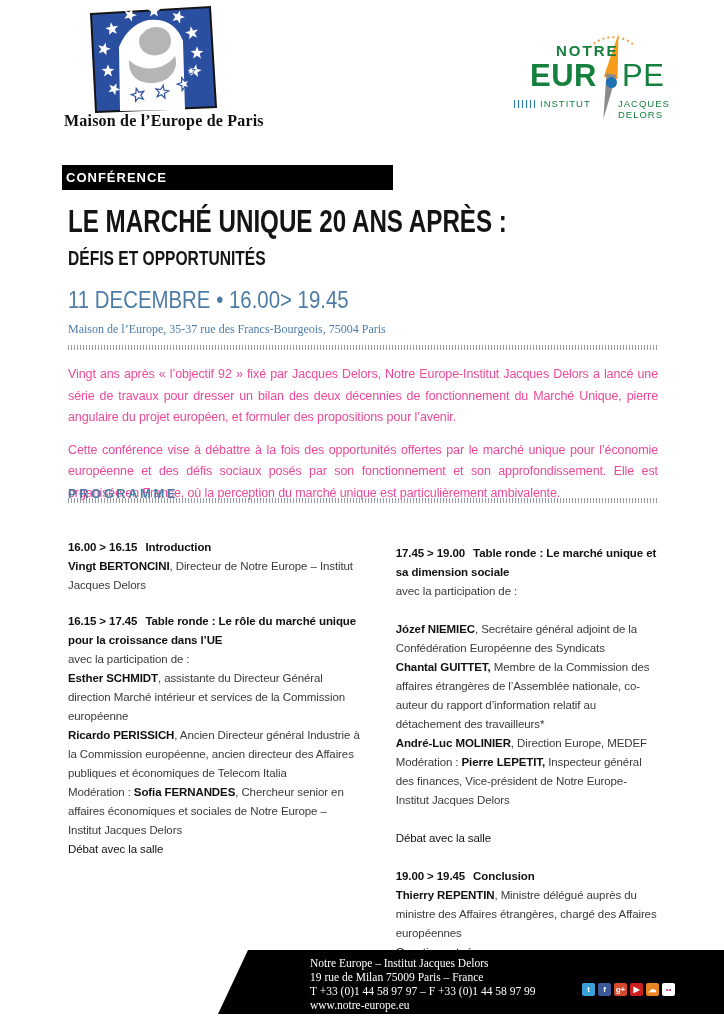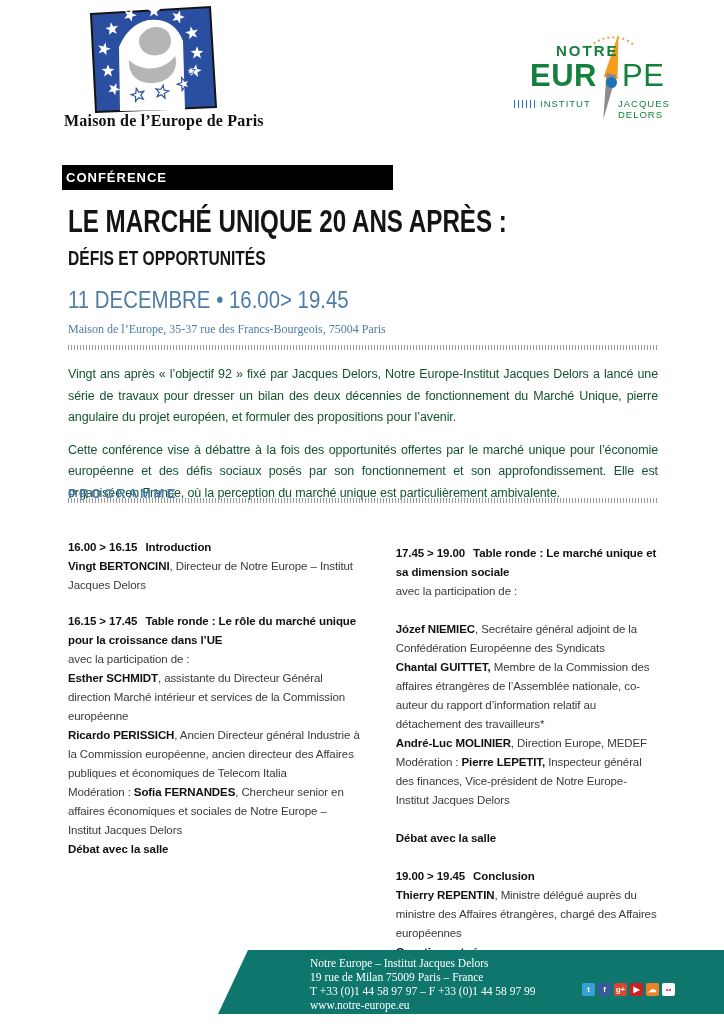--- a/index.html
+++ b/index.html
@@ -48,45 +48,45 @@
     position:absolute;left:68px;top:322px;
     font-family:"Liberation Serif","DejaVu Serif",serif;font-size:12px;color:#4d7ca7;
   }
   .rule{
     position:absolute;left:68px;width:589px;height:5px;
     background:repeating-linear-gradient(90deg,#9a9aa0 0 1px,transparent 1px 3px);
   }
   #rule1{top:345px;} #rule2{top:498px;}
   
   .intro{
-    position:absolute;left:68px;top:364px;width:590px;color:#14532d;
+    position:absolute;left:68px;top:364px;width:590px;color:#ec4899;
     font-size:12.5px;line-height:21.5px;text-align:justify;letter-spacing:-.1px;
   }
   .intro p{margin:0;}
   .intro p + p{margin-top:11px;}
   
   .prog-heading{
     position:absolute;left:68px;top:486px;font-size:13px;font-weight:bold;
     color:#4d7ca7;letter-spacing:2.5px;
   }
   .columns{position:absolute;left:68px;top:538px;width:594px;display:flex;gap:36px;
     font-size:11.5px;line-height:19px;color:#3a3a3a;letter-spacing:-.1px;}
   .col-left{width:298px;}
   .col-right{width:272px;padding-top:6px;box-sizing:border-box;}
   .session-head{font-weight:bold;color:#111;}
   .session-head .time{margin-right:8px;}
   .speakers{margin:0;}
   b.name{color:#111;}
   .gap-md{margin-top:17px;}
   .gap-line{margin-top:19px;}
-  .debate{font-weight:bold;color:#111;}
+  .debate{font-weight:normal;color:#111;}
   .footnote{margin-top:26px;margin-left:42px;font-size:10.5px;color:#474747;}
   
   .footer{
-    position:absolute;left:0;top:950px;width:724px;height:64px;background:#0f766e;
+    position:absolute;left:0;top:950px;width:724px;height:64px;background:#000000;
     clip-path:polygon(248px 0,724px 0,724px 64px,218px 64px);
   }
   .footer-text{
     position:absolute;left:310px;top:6px;color:#fff;
     font-family:"Liberation Serif","DejaVu Serif",serif;font-size:11.5px;line-height:14px;
   }
   .footer-text .site{color:#fff;text-decoration:none;}
   .social{position:absolute;left:582px;top:33px;display:flex;gap:3px;}
   .social-icon{
     width:13px;height:13px;border-radius:2px;font-size:8px;font-weight:bold;

